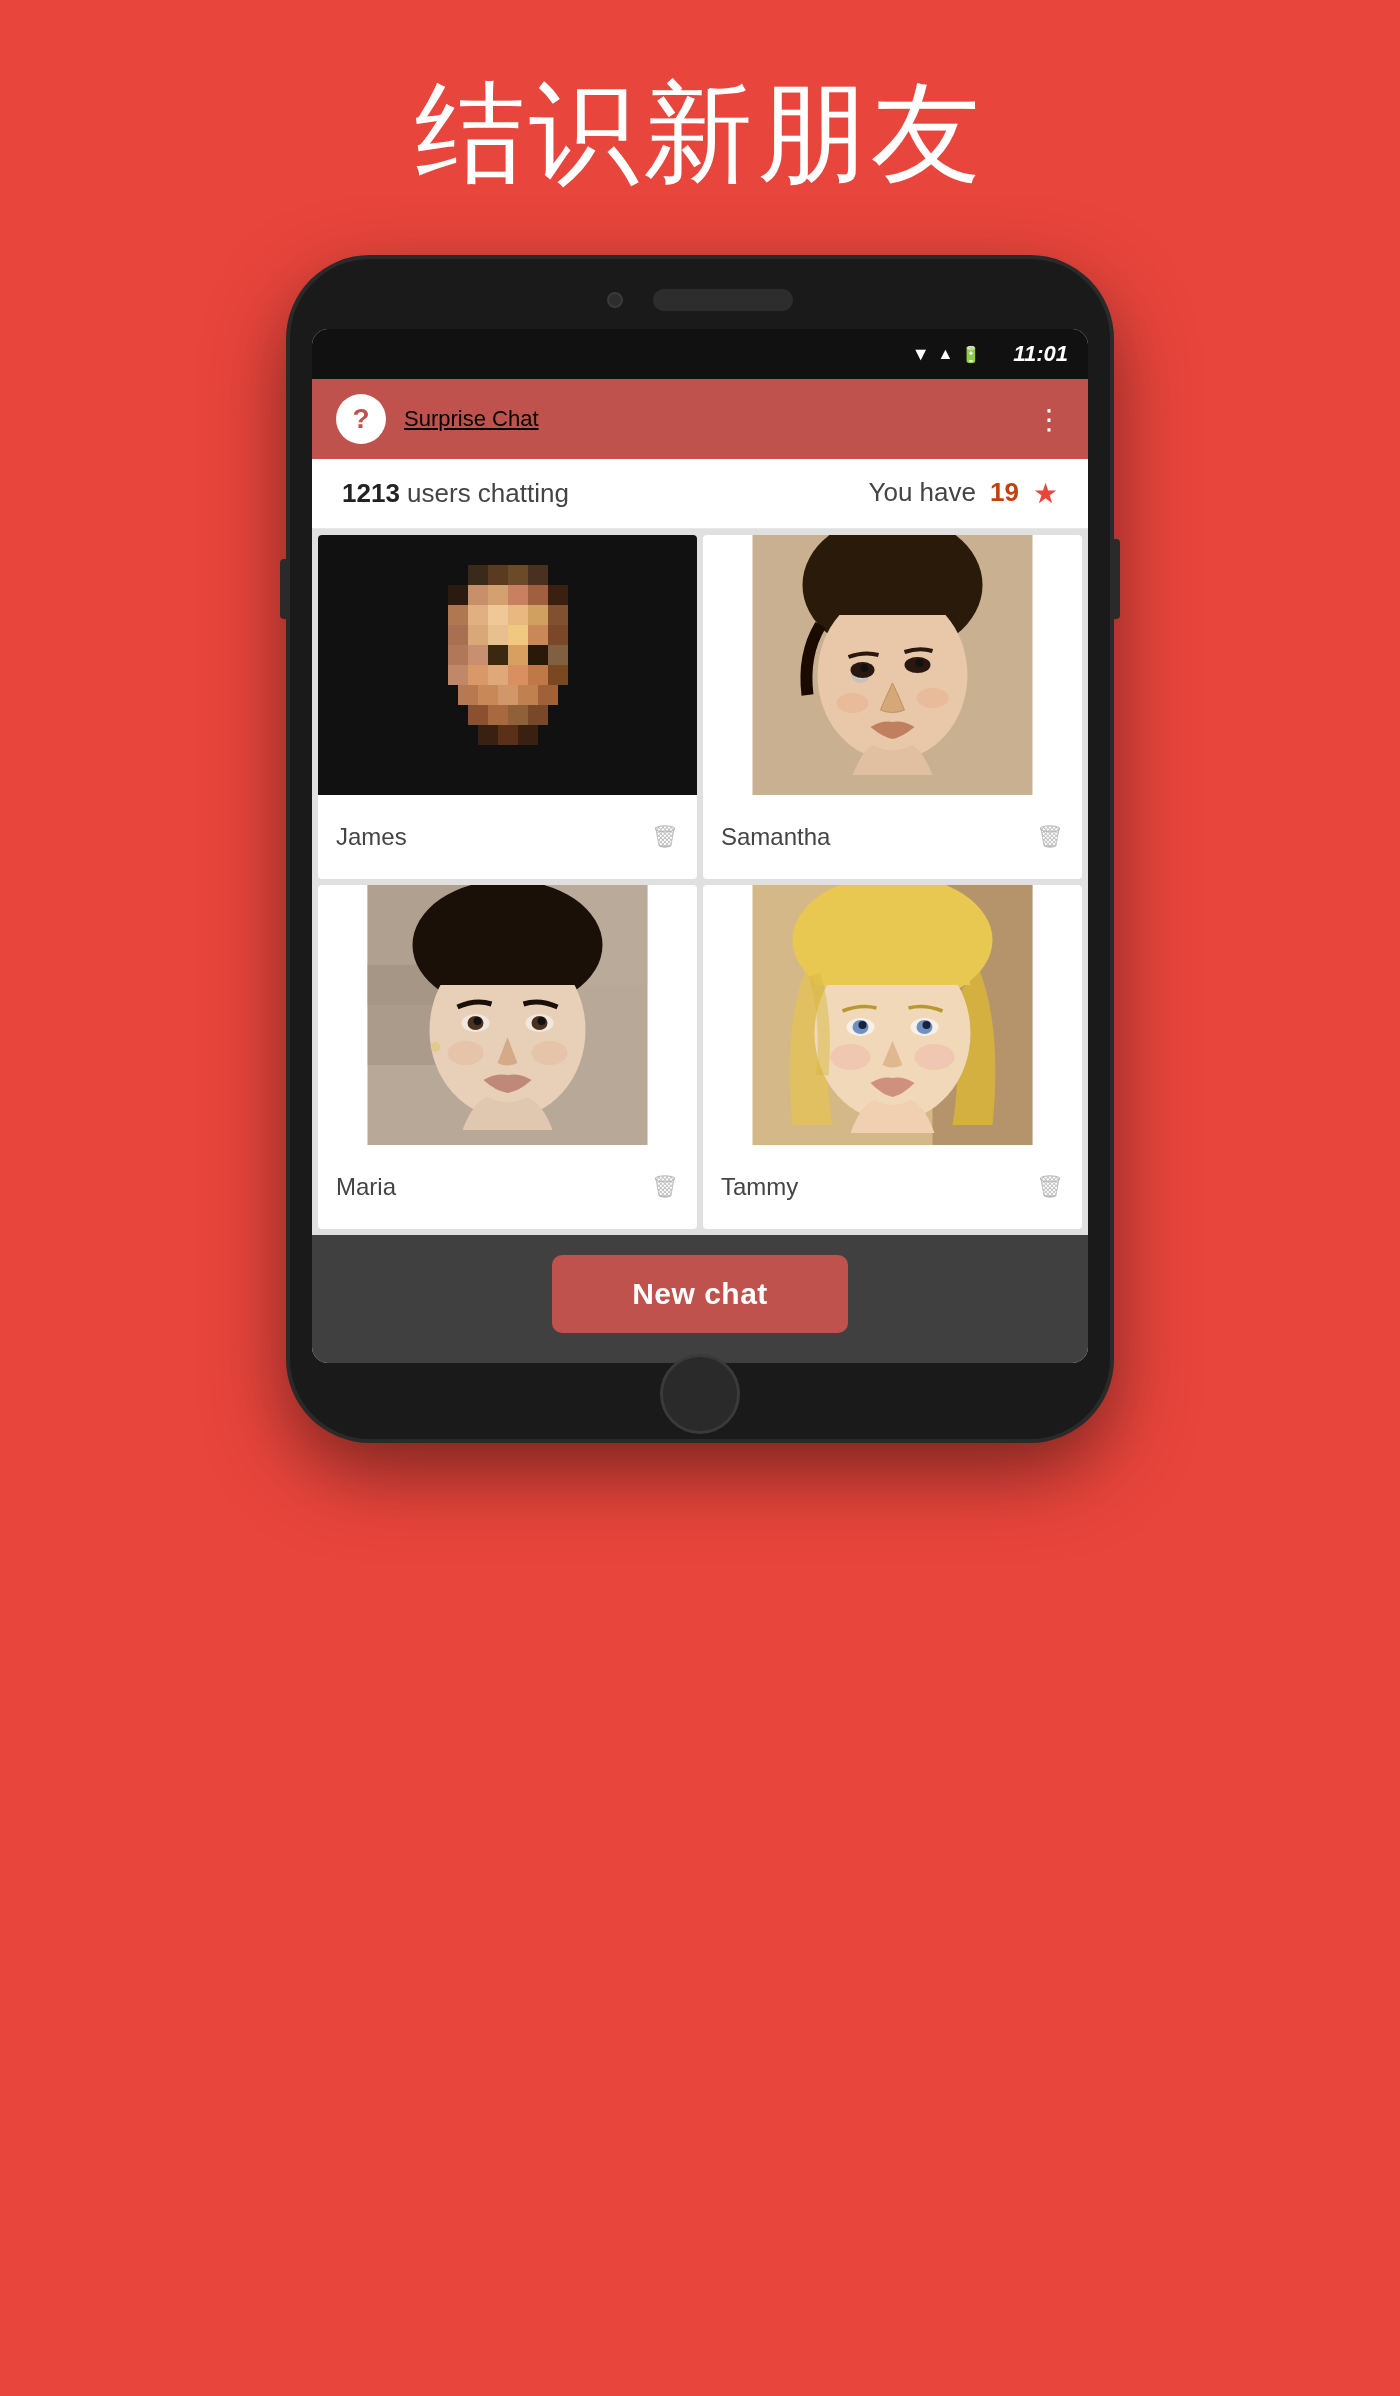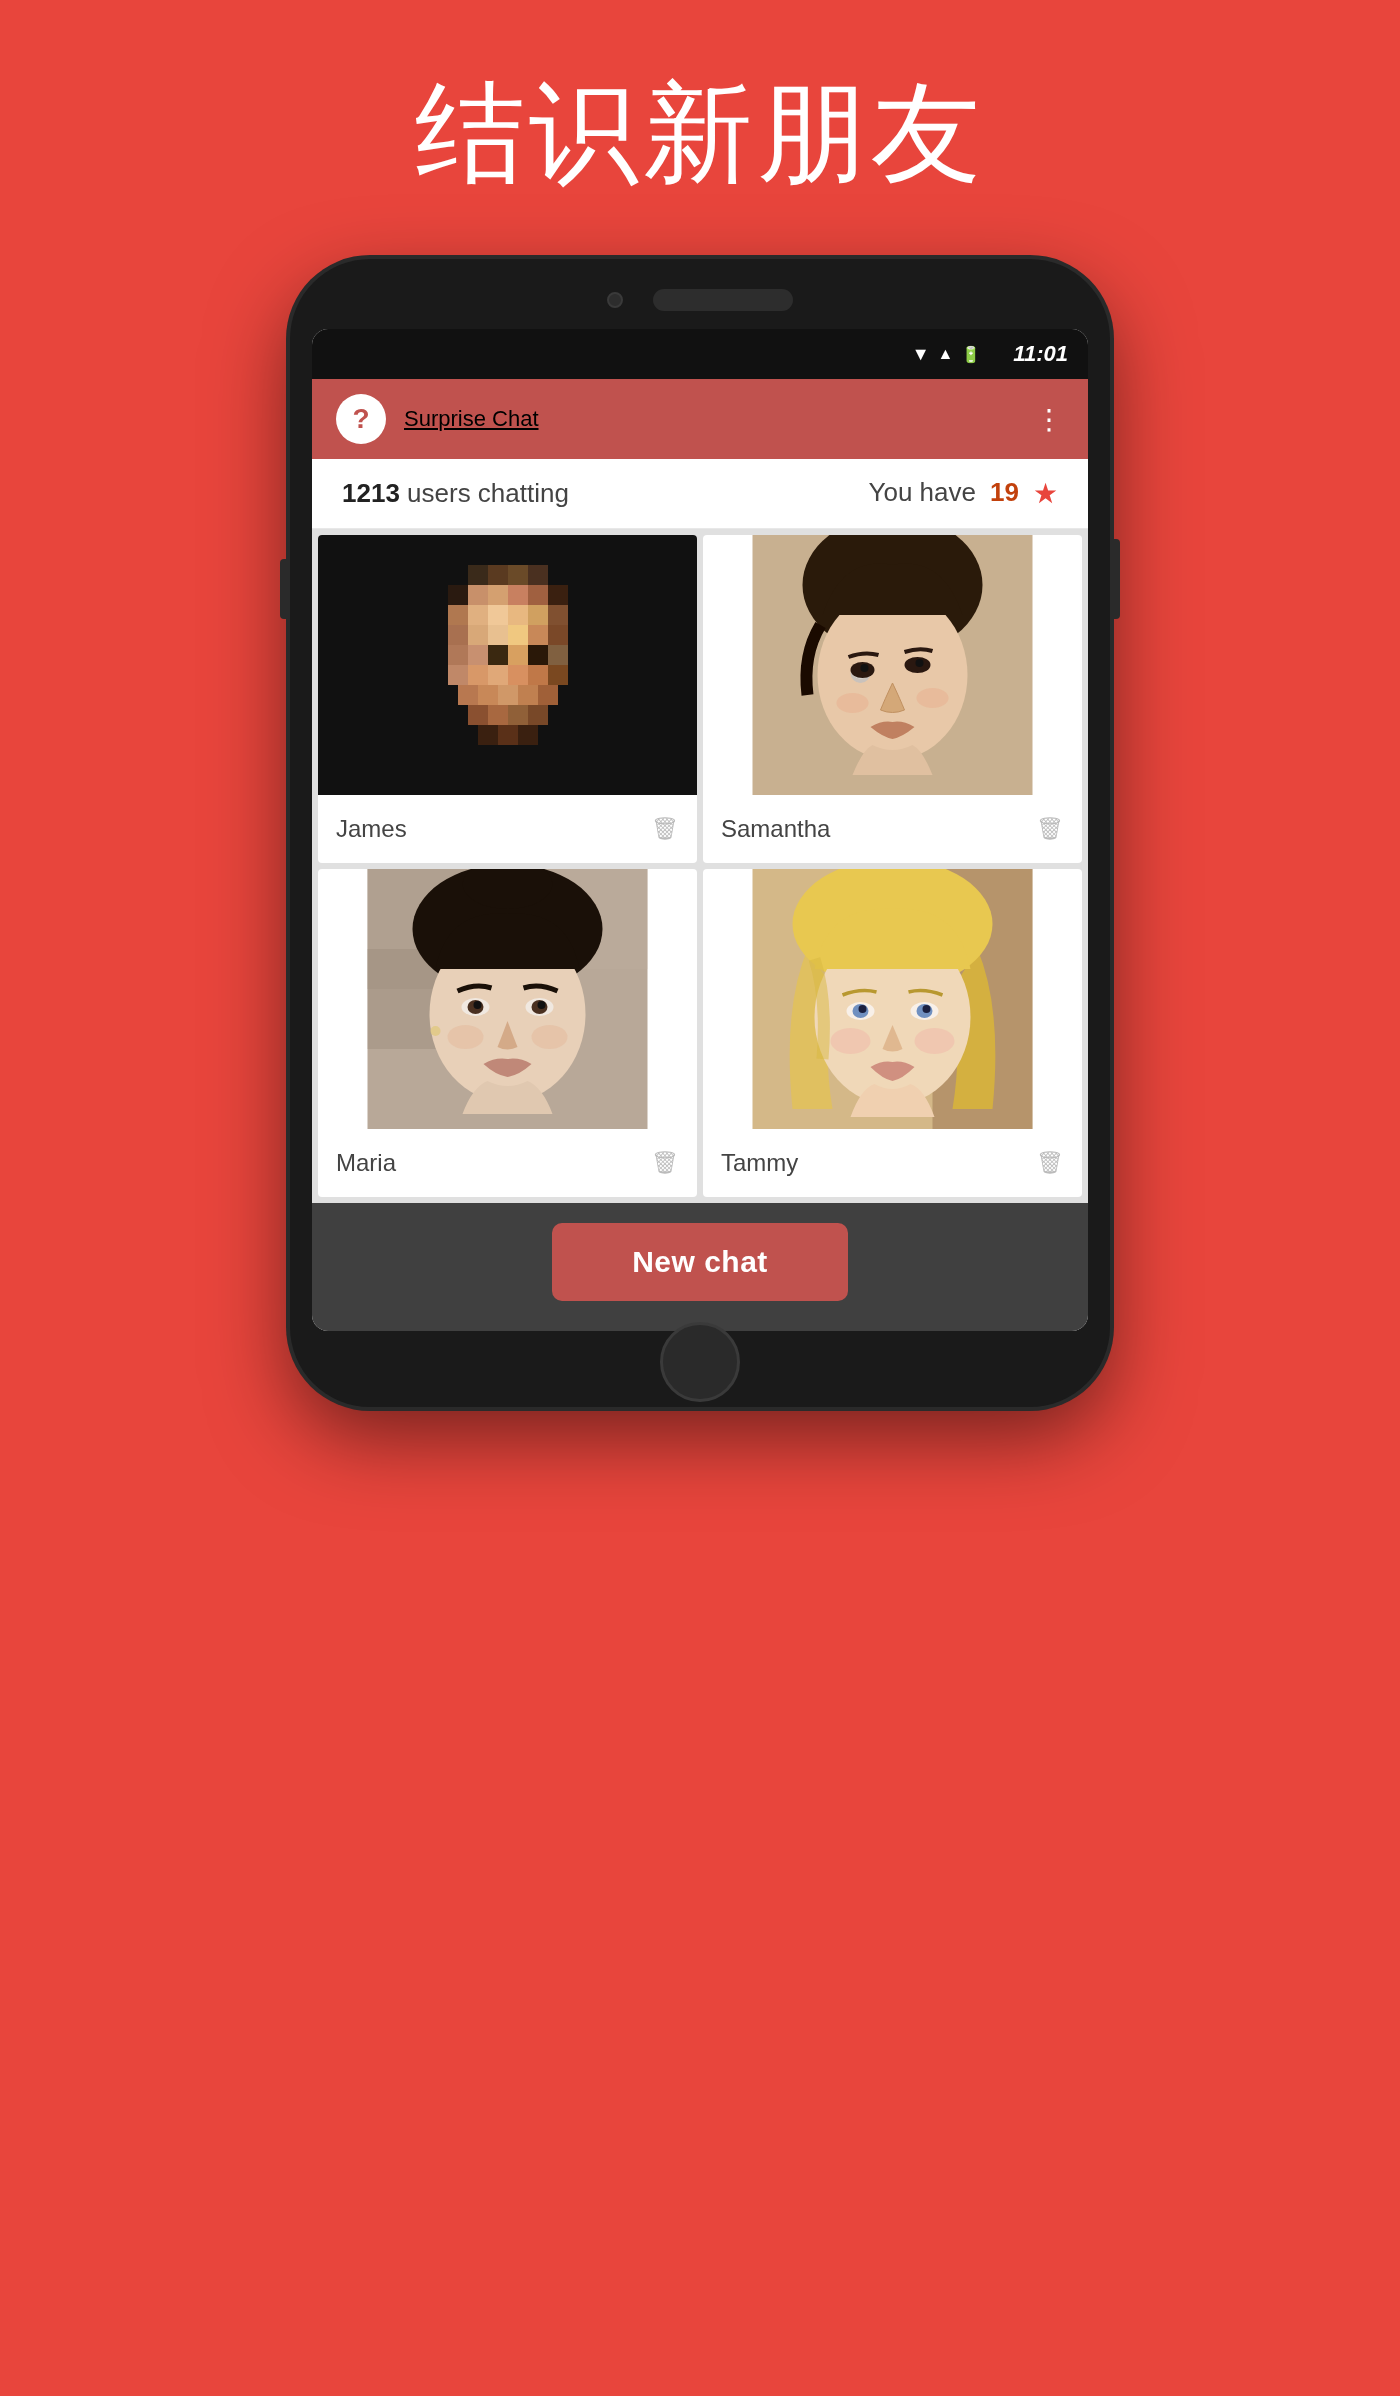--- a/index.html
+++ b/index.html
@@ -215,21 +215,21 @@
       background: #111;
       display: flex;
       align-items: center;
       justify-content: center;
     }
 
     .chat-name-row {
       display: flex;
       align-items: center;
       justify-content: space-between;
-      padding: 20px 18px;
+      padding: 28px 18px;
     }
 
     .chat-name {
       font-size: 24px;
       color: #444;
     }
 
     .delete-icon {
       color: #bbb;
       font-size: 22px;

